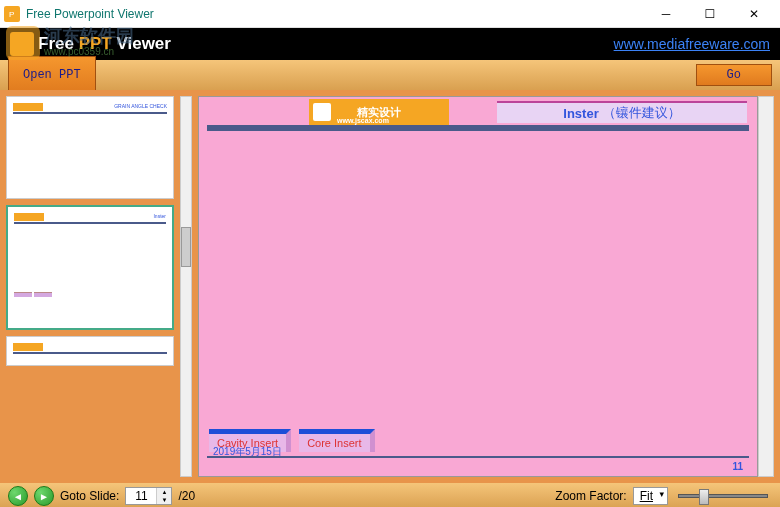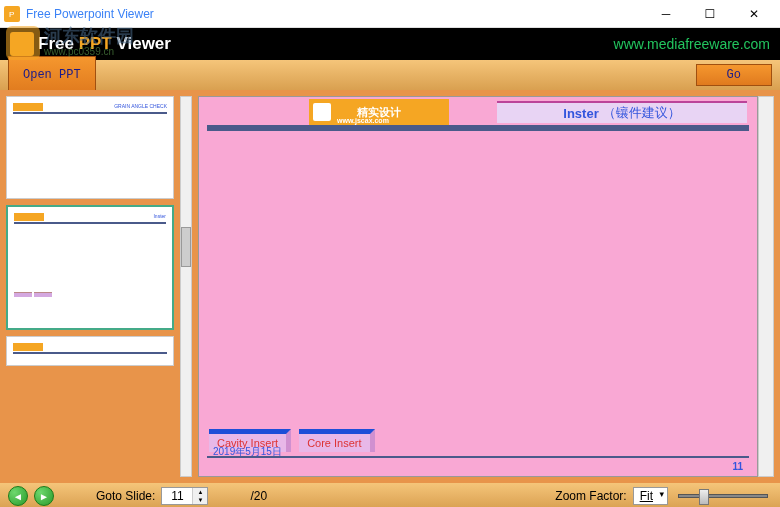--- a/index.html
+++ b/index.html
@@ -1,30 +1,30 @@
 <!DOCTYPE html>
 <html><head>
 <meta charset="utf-8">
 <style>
 * { margin: 0; padding: 0; box-sizing: border-box; }
 body { font-family: "Microsoft YaHei", Arial, sans-serif; font-size: 12px; background: #fff; width: 780px; height: 507px; overflow: hidden; position: relative; }
 
 .titlebar { height: 28px; background: #fff; border-bottom: 1px solid #e0e0e0; display: flex; align-items: center; padding: 0 4px; }
 .titlebar .app-icon { width: 16px; height: 16px; background: #f5a623; border-radius: 2px; margin-right: 6px; display: flex; align-items: center; justify-content: center; }
 .titlebar .app-icon svg { width: 10px; height: 10px; }
-.titlebar .title { flex: 1; font-size: 12px; color: #3b82f6; }
+.titlebar .title { flex: 1; font-size: 12px; color: #0f766e; }
 .win-controls { display: flex; }
 .win-btn { width: 44px; height: 28px; display: flex; align-items: center; justify-content: center; cursor: pointer; }
 
 .header-bar { height: 30px; background: #000; display: flex; align-items: center; padding: 16px 10px; color: #fff; }
 .header-bar .logo-area { display: flex; align-items: center; gap: 4px; position: relative; }
 .header-bar .logo-icon { width: 24px; height: 24px; background: #f5a623; border-radius: 3px; display: inline-block; position: relative; }
 .header-bar .logo-text { font-size: 17px; font-weight: bold; font-family: Arial; }
 .header-bar .logo-text .orange { color: #f5a623; }
-.header-bar .url { margin-left: auto; color: #22c55e; font-size: 14px; }
+.header-bar .url { margin-left: auto; color: #3b82f6; font-size: 14px; text-decoration: underline; }
 
 .toolbar { height: 30px; background: linear-gradient(#f5c57a, #d9a050); display: flex; align-items: center; padding: 0 8px; }
 .open-btn { background: linear-gradient(#f5972e, #e07a1e); border: 1px solid #a05010; color: #1a1a8a; padding: 11px 14px; font-size: 12px; cursor: pointer; font-family: "Courier New", monospace; }
 .go-btn { margin-left: auto; background: linear-gradient(#f5972e, #e07a1e); border: 1px solid #a05010; color: #1a1a8a; padding: 3px 30px; font-size: 12px; cursor: pointer; font-family: "Courier New", monospace; }
 
 .main-area { height: 393px; display: flex; background: #e8944a; }
 .sidebar { width: 180px; background: #e8944a; padding: 6px; display: flex; flex-direction: column; gap: 6px; overflow: hidden; }
 .thumb { background: #fff; border: 1px solid #ccc; padding: 3px; position: relative; }
 .thumb.selected { border: 2px solid #4a8; background: #fff; }
 .thumb-inner { background: #fff; height: 95px; position: relative; overflow: hidden; font-size: 5px; }
@@ -50,21 +50,21 @@
 .slide-divider { position: absolute; top: 28px; left: 8px; right: 8px; height: 6px; background: #4a5a8a; }
 
 .slide-btns { position: absolute; bottom: 24px; left: 10px; display: flex; gap: 8px; }
 .slide-3dbtn { background: #e8b8e8; border-top: 5px solid #1d4ed8; border-right: 5px solid #d090d0; padding: 3px 8px; font-size: 11px; color: #dd3333; cursor: pointer; }
 .slide-date { position: absolute; bottom: 17px; left: 14px; font-size: 10px; color: #3355dd; }
 .slide-pagenum { position: absolute; bottom: 4px; right: 14px; font-size: 10px; color: #3355dd; font-weight: bold; }
 .slide-footer-line { position: absolute; bottom: 18px; left: 8px; right: 8px; height: 2px; background: #4a5a8a; }
 
 .footer { height: 26px; background: linear-gradient(#f5c57a, #d9a050); display: flex; align-items: center; padding: 0 8px; gap: 6px; }
 .nav-btn { width: 20px; height: 20px; border-radius: 50%; background: radial-gradient(circle at 30% 30%, #6ed86e, #2a9a2a); border: 1px solid #1a7a1a; cursor: pointer; display:flex; align-items:center; justify-content:center; color:#fff; font-size:10px; }
-.footer-label { font-size: 12px; color: #000; margin-left: 36px; }
+.footer-label { font-size: 12px; color: #000; }
 .slide-input-wrap { display: flex; align-items: center; background: #fff; border: 1px solid #999; }
 .slide-input { width: 30px; border: none; text-align: center; font-size: 12px; padding: 1px; }
 .spinner { display: flex; flex-direction: column; border-left: 1px solid #ccc; }
 .spin-btn { width: 14px; height: 8px; font-size: 6px; display:flex; align-items:center; justify-content:center; cursor:pointer; background:#f0f0f0; }
 .zoom-select { background: #fff; border: 1px solid #999; padding: 1px 14px 1px 6px; font-size: 12px; position: relative; cursor: pointer; text-decoration: underline; }
 .zoom-select::after { content: "▾"; position: absolute; right: 3px; font-size: 9px; }
 .slider-track { width: 90px; height: 4px; background: #888; border: 1px solid #555; position: relative; margin: 0 4px; }
 .slider-thumb { position: absolute; left: 20px; top: -6px; width: 10px; height: 16px; background: linear-gradient(#eee,#bbb); border: 1px solid #777; cursor: pointer; }
 
 .watermark-overlay { position: absolute; top: 18px; left: 0; width: 160px; height: 46px; pointer-events: none; opacity: 0.55; z-index: 100; padding-left: 15px; }

